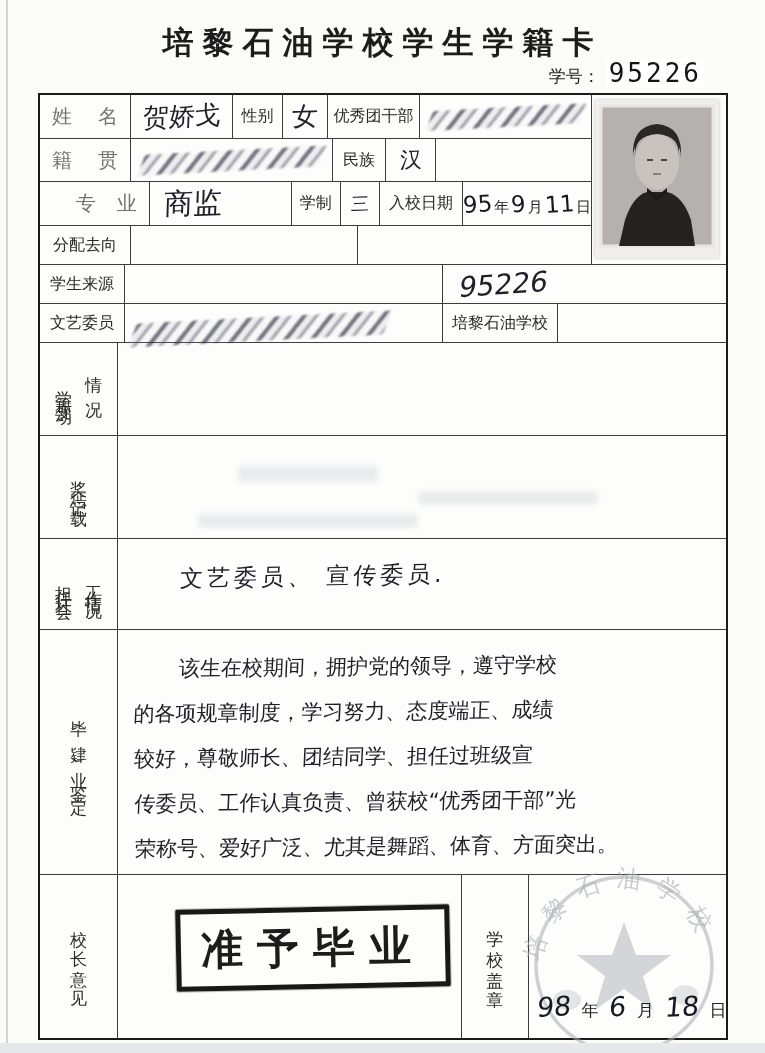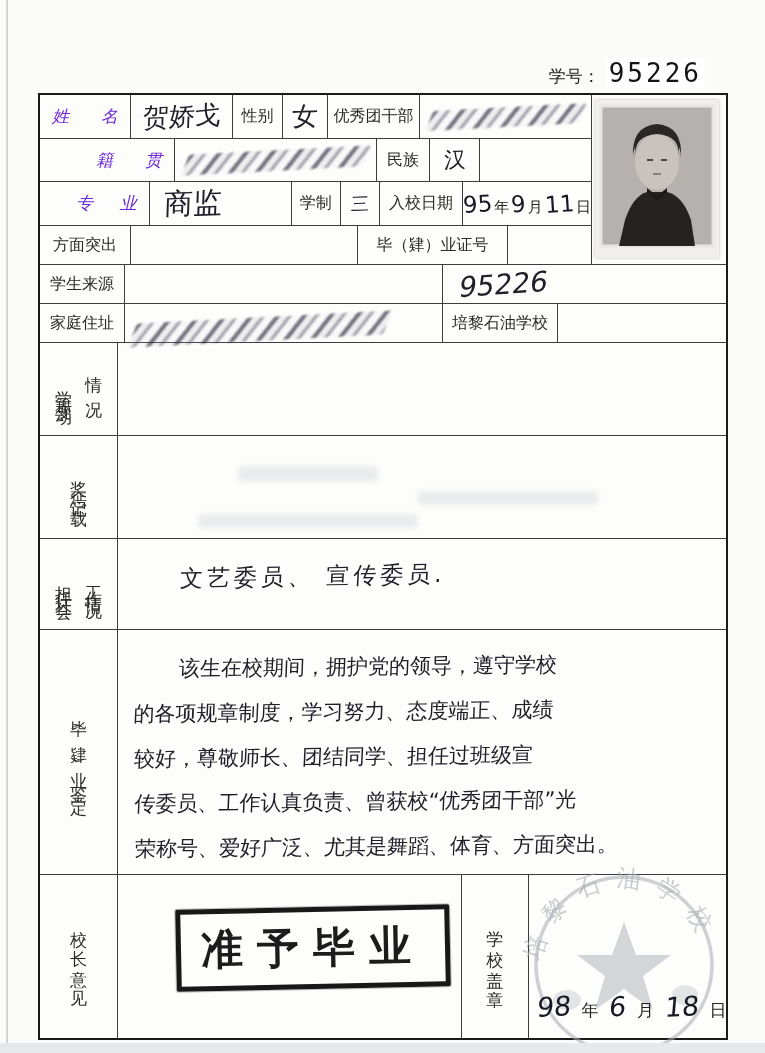--- a/index.html
+++ b/index.html
@@ -48,21 +48,21 @@
   .row{display:flex;box-sizing:border-box;border-top:1px solid #3c3c3c;}
   .row.first{border-top:none;}
   .c{
     box-sizing:border-box;border-left:1px solid #3c3c3c;
     display:flex;align-items:center;justify-content:center;
     position:relative;overflow:visible;
   }
   .c.first{border-left:none;}
   .pl{font-size:16px;color:#2a2a2a;white-space:nowrap;}
   .jlabel{display:block;width:100%;padding:0 12px;box-sizing:border-box;
-    text-align:justify;text-align-last:justify;font-size:17px;color:#6d28d9;font-style:italic;}
+    text-align:justify;text-align-last:justify;font-size:20px;color:#737373;}
   
   .hw{
     font-family:"DejaVu Sans", sans-serif;
     color:#20202b;transform:rotate(-2deg) skewX(-4deg);
     white-space:nowrap;
   }
   .hw-lg{font-size:26px;}
   .hw-md{font-size:22px;}
   .hw-sm{font-size:18px;}
   
@@ -131,20 +131,21 @@
     position:absolute;left:3px;top:5px;width:124px;height:158px;
     background:#f1efec;box-shadow:0 0 3px rgba(0,0,0,.25);
   }
 </style>
 </head>
 <body>
 
 <div class="page">
   <div class="edge-left"></div>
 
+  <div class="title">培黎石油学校学生学籍卡</div>
   <div class="stuno">
     <span class="stuno-label">学号：</span>
     <span class="stuno-value">95226</span>
   </div>
 
   <div class="tbl">
 
     <div style="display:flex;height:169px;">
       <div style="width:551px;display:flex;flex-direction:column;">
 
@@ -162,21 +163,21 @@
             <span class="hw hw-lg">女</span>
           </div>
           <div class="c" style="width:92px;">
             <span class="pl">优秀团干部</span>
           </div>
           <div class="c" style="width:172px;">
             <div class="smudge" style="width:150px;height:20px;"></div>
           </div>
         </div>
 
-        <div class="row" style="height:43px;padding-left:44px;">
+        <div class="row" style="height:43px;">
           <div class="c first" style="width:90px;">
             <span class="jlabel">籍贯</span>
           </div>
           <div class="c" style="width:202px;">
             <div class="smudge" style="width:178px;height:21px;"></div>
           </div>
           <div class="c" style="width:53px;">
             <span class="pl">民族</span>
           </div>
           <div class="c" style="width:50px;">
@@ -208,26 +209,23 @@
               <span class="num">9</span>
               <span class="unit">月</span>
               <span class="num">11</span>
               <span class="unit">日</span>
             </div>
           </div>
         </div>
 
         <div class="row" style="height:39px;">
           <div class="c first" style="width:90px;">
-            <span class="pl">方面突出</span>
+            <span class="pl">分配去向</span>
           </div>
           <div class="c" style="width:227px;"></div>
-          <div class="c" style="width:150px;">
-            <span class="pl">毕（肄）业证号</span>
-          </div>
           <div class="c" style="width:84px;"></div>
         </div>
       </div>
 
       <div class="photo-cell">
         <div class="photo-paper">
           <svg width="124" height="158" viewBox="0 0 124 158">
             <rect x="6" y="6" width="112" height="140" fill="#b4b1ae"></rect>
             <rect x="6" y="6" width="112" height="140" fill="none" stroke="#e8e6e2" stroke-width="3"></rect>
             <path d="M30 120 Q38 96 52 92 L72 92 Q88 96 96 120 L100 146 L24 146 Z" fill="#242322"></path>
@@ -248,21 +246,21 @@
         <span class="pl">学生来源</span>
       </div>
       <div class="c" style="width:318px;"></div>
       <div class="c" style="width:169px;justify-content:flex-start;padding-left:16px;">
         <span class="hw" style="font-size:28px;transform:rotate(-4deg) skewX(-12deg);">95226</span>
       </div>
     </div>
 
     <div class="row" style="height:39px;">
       <div class="c first" style="width:84px;">
-        <span class="pl">家庭住址</span>
+        <span class="pl">文艺委员</span>
       </div>
       <div class="c" style="width:318px;justify-content:flex-start;padding-left:10px;">
         <div class="smudge" style="width:250px;height:24px;position:relative;top:6px;z-index:2;"></div>
       </div>
       <div class="c" style="width:115px;">
         <span class="pl">培黎石油学校</span>
       </div>
       <div class="c" style="width:169px;"></div>
     </div>
 

